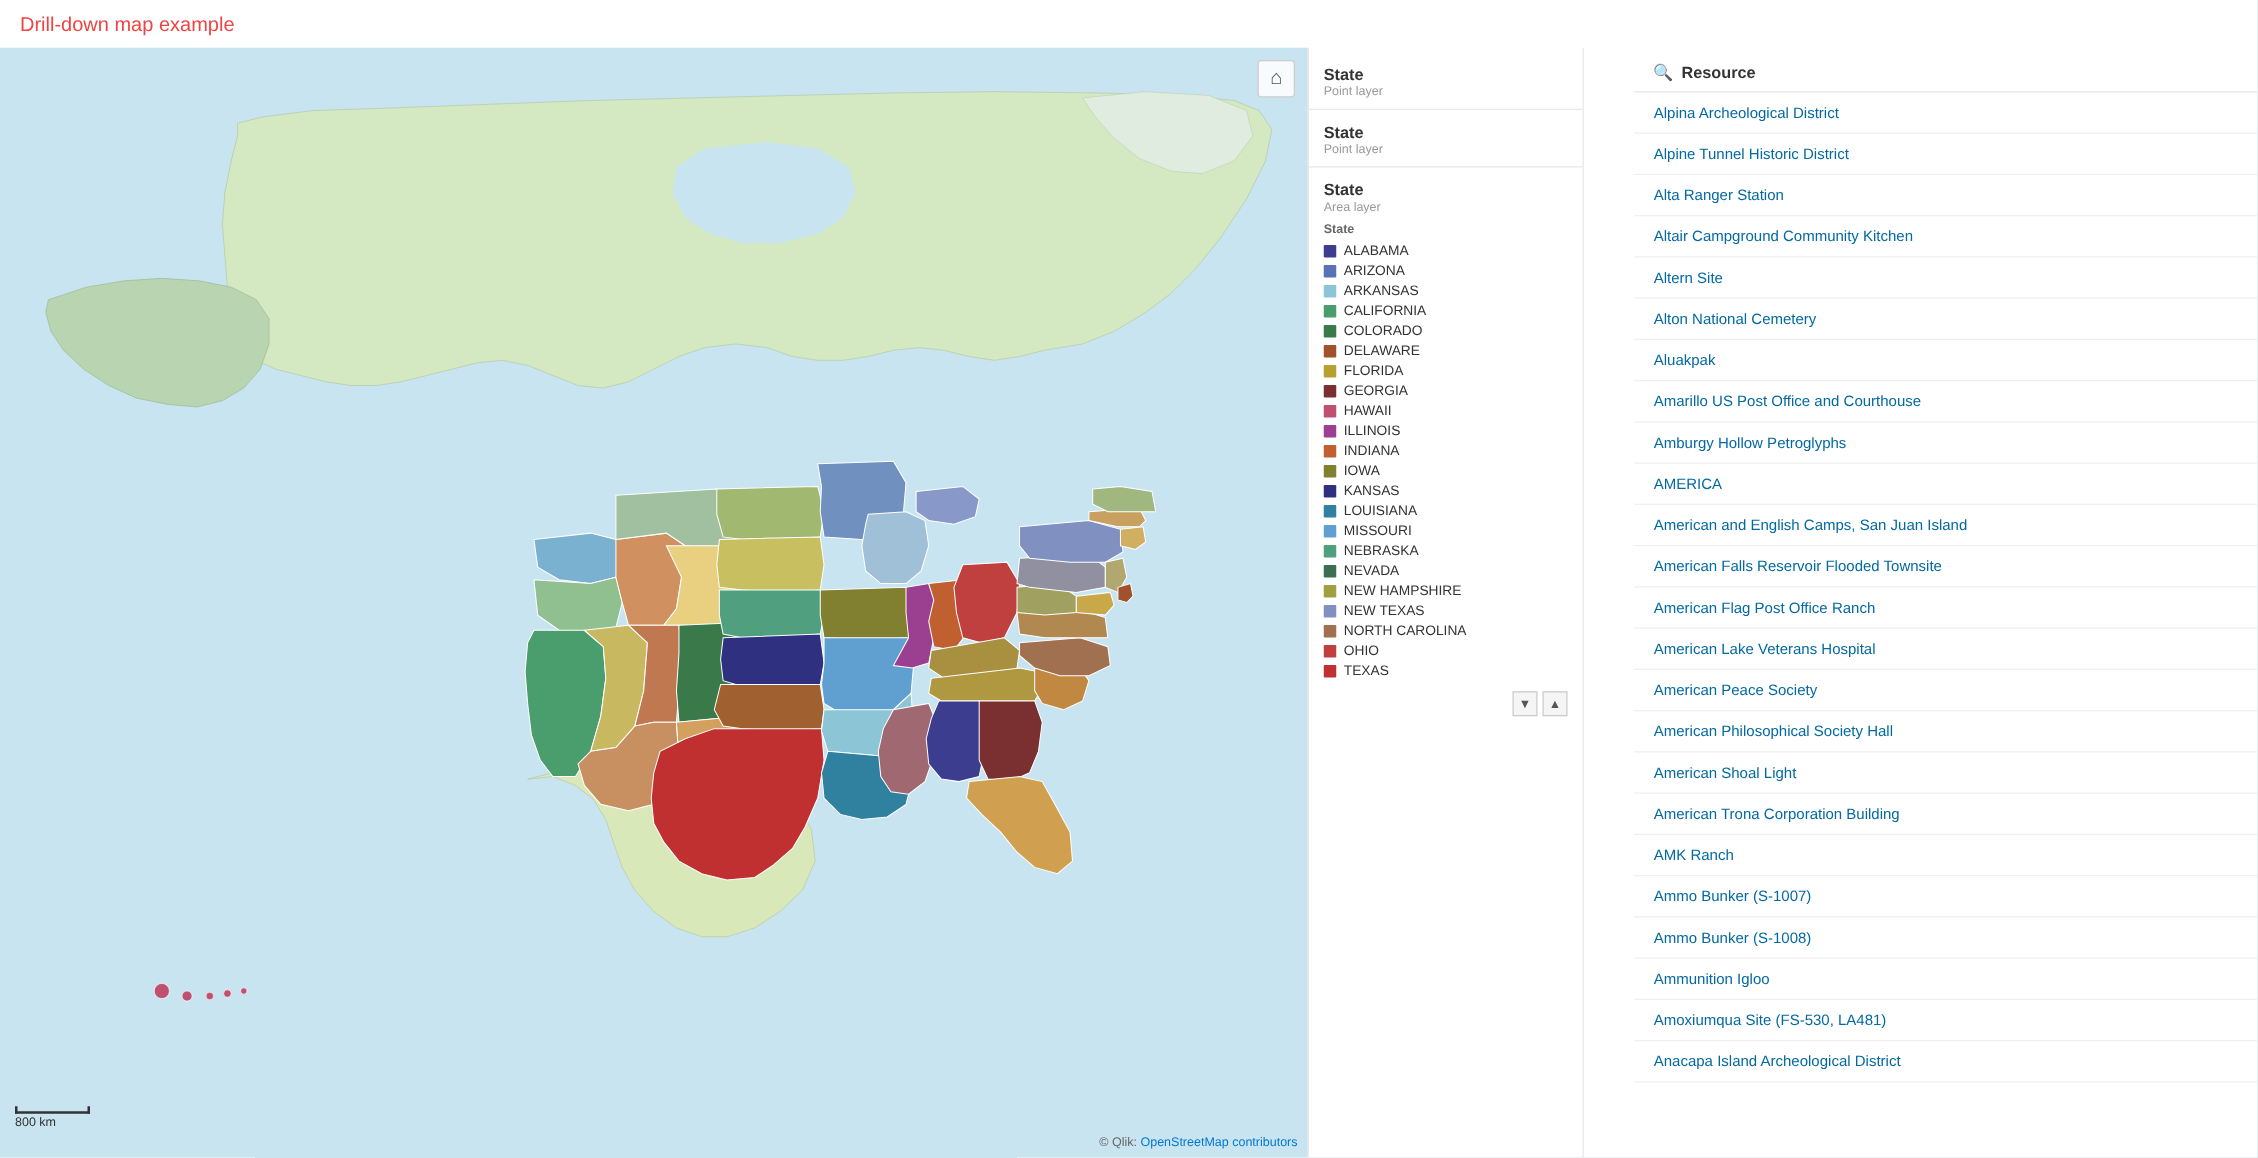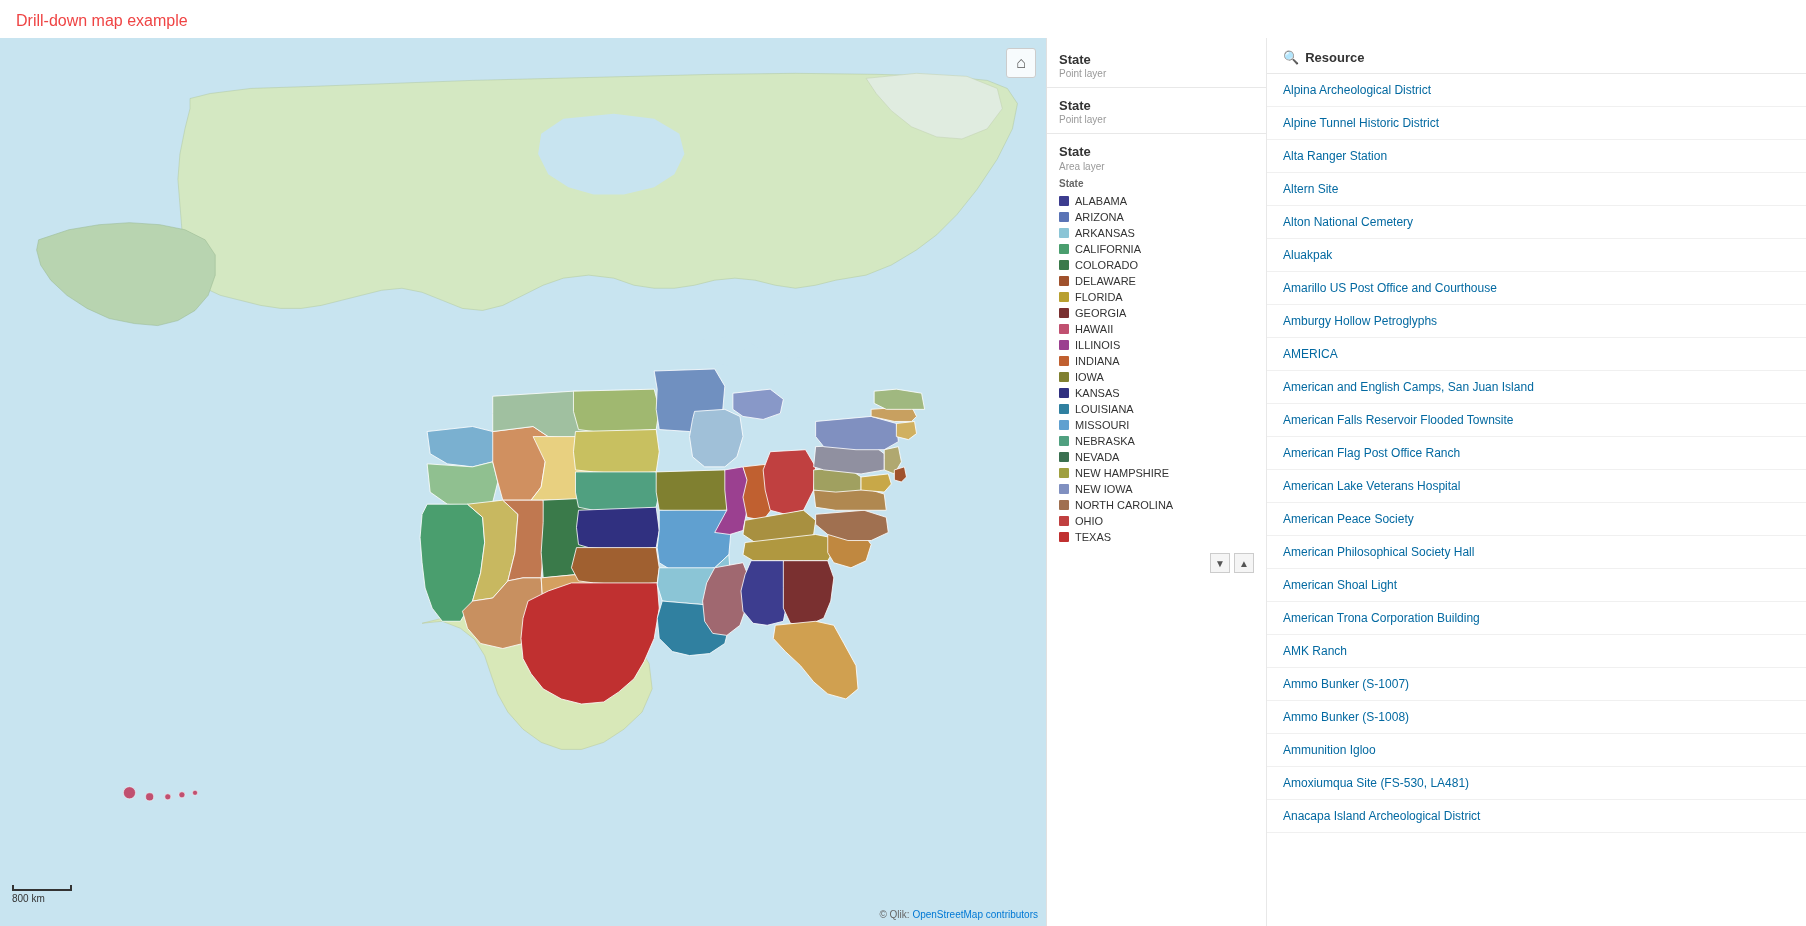--- a/index.html
+++ b/index.html
@@ -69,20 +69,21 @@
       color: #666;
     }
     .map-attribution a { color: #0078d4; text-decoration: none; }
 
     
     .right-panels {
       display: flex;
       width: 760px;
       height: 100%;
       border-left: 1px solid #e0e0e0;
+      gap: 40px;
     }
 
     
     .legend-panel {
       width: 220px;
       height: 100%;
       border-right: 1px solid #e8e8e8;
       overflow-y: auto;
       padding: 10px 0;
     }
@@ -452,21 +453,21 @@
               <div class="legend-item">
                 <div class="legend-color-box" style="background-color: rgb(58, 112, 80);"></div>
                 <span>NEVADA</span>
               </div>
               <div class="legend-item">
                 <div class="legend-color-box" style="background-color: rgb(160, 160, 64);"></div>
                 <span>NEW HAMPSHIRE</span>
               </div>
               <div class="legend-item">
                 <div class="legend-color-box" style="background-color: rgb(128, 144, 192);"></div>
-                <span>NEW IOWA</span>
+                <span>NEW TEXAS</span>
               </div>
               <div class="legend-item">
                 <div class="legend-color-box" style="background-color: rgb(160, 112, 80);"></div>
                 <span>NORTH CAROLINA</span>
               </div>
               <div class="legend-item">
                 <div class="legend-color-box" style="background-color: rgb(192, 64, 64);"></div>
                 <span>OHIO</span>
               </div>
               <div class="legend-item">
@@ -485,20 +486,21 @@
       <div class="resource-panel">
         <div class="resource-header">
           <span class="resource-search-icon">🔍</span>
           <span class="resource-title">Resource</span>
         </div>
         <div id="resource-items-container">
 
         <div class="resource-item">Alpina Archeological District</div>
             <div class="resource-item">Alpine Tunnel Historic District</div>
             <div class="resource-item">Alta Ranger Station</div>
+            <div class="resource-item">Altair Campground Community Kitchen</div>
             <div class="resource-item">Altern Site</div>
             <div class="resource-item">Alton National Cemetery</div>
             <div class="resource-item">Aluakpak</div>
             <div class="resource-item">Amarillo US Post Office and Courthouse</div>
             <div class="resource-item">Amburgy Hollow Petroglyphs</div>
             <div class="resource-item">AMERICA</div>
             <div class="resource-item">American and English Camps, San Juan Island</div>
             <div class="resource-item">American Falls Reservoir Flooded Townsite</div>
             <div class="resource-item">American Flag Post Office Ranch</div>
             <div class="resource-item">American Lake Veterans Hospital</div>

